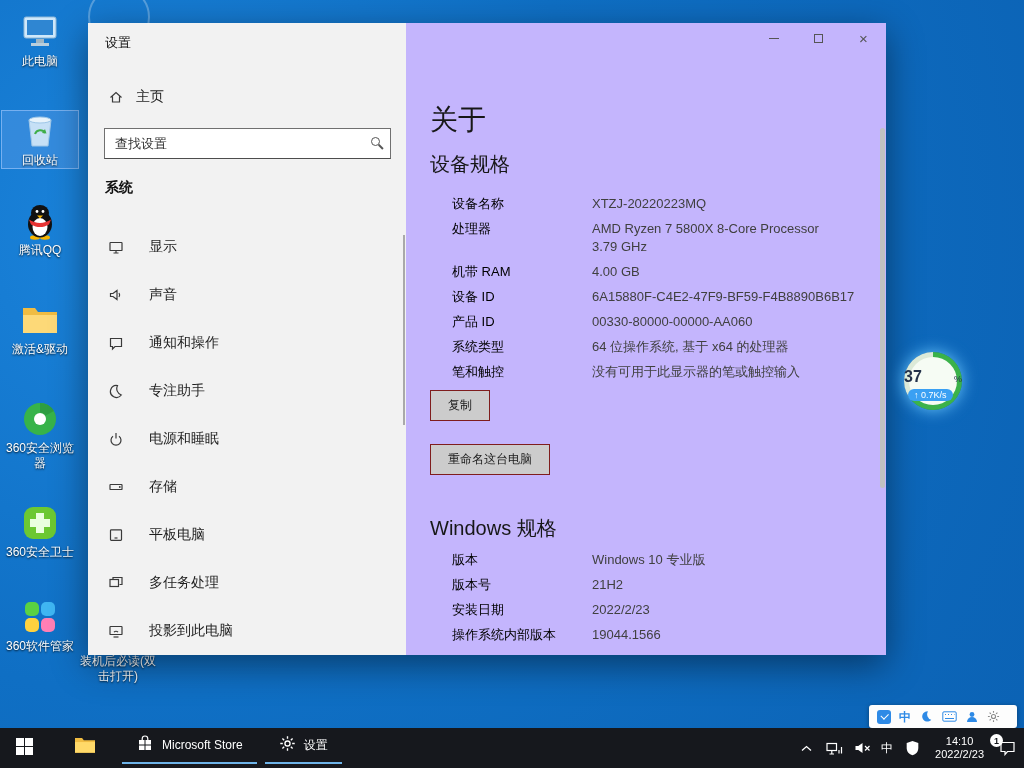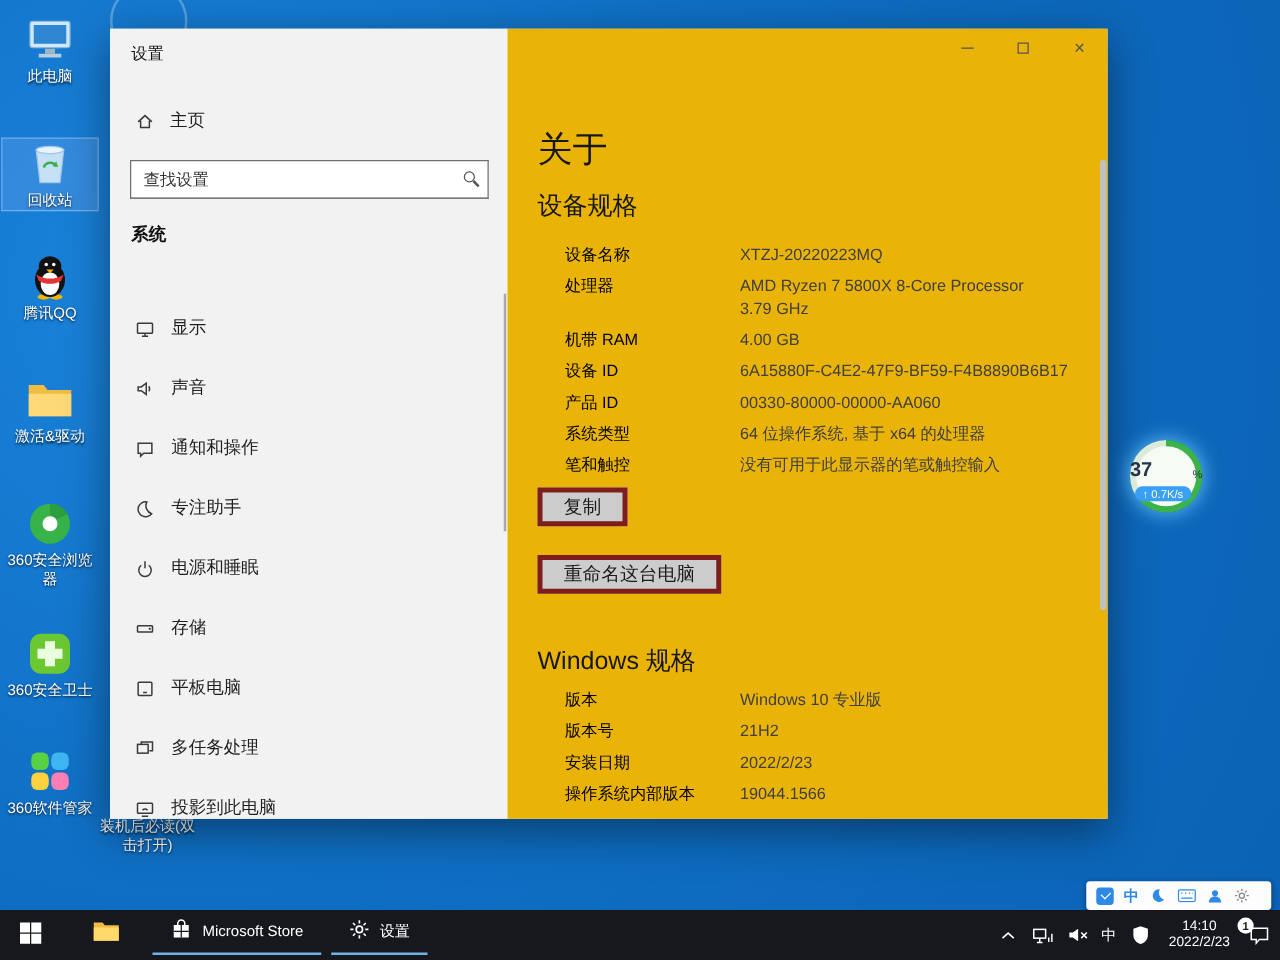--- a/index.html
+++ b/index.html
@@ -26,33 +26,33 @@
   .search-wrap { position:absolute; left:16px; top:105px; width:287px; height:31px; }
   .search-wrap input { width:100%; height:100%; border:1px solid #707070; border-bottom-color:#4d4d4d;
               font-size:13px; padding:0 30px 0 10px; color:#111; background:#fff;
               font-family:"Liberation Sans","DejaVu Sans",sans-serif; }
   .search-wrap input::placeholder { color:#333; opacity:1; }
   .mag { position:absolute; right:11px; top:9px; width:9px; height:9px; border:1.5px solid #555; border-radius:50%; }
   .mag::after { content:""; position:absolute; width:6px; height:1.5px; background:#555;
                 right:-5px; bottom:-2px; transform:rotate(45deg); }
   .section-title { position:absolute; left:17px; top:156px; font-size:14px; font-weight:700; color:#111; }
   .side-items { position:absolute; left:0; top:200px; width:100%; }
-  .side-item { height:48px; display:flex; align-items:flex-end; gap:13px; padding-left:19px;
+  .side-item { height:48px; display:flex; align-items:center; gap:25px; padding-left:19px;
                font-size:14px; color:#1f1f1f; cursor:default; }
   .sic { width:17px; height:17px; display:flex; align-items:center; justify-content:center; }
   .side-scroll { position:absolute; left:315px; top:212px; width:2px; height:190px; background:#a9a9a9; }
 
-  .content { position:absolute; left:318px; top:0; width:480px; height:632px; background:#eab308; overflow:hidden; }
+  .content { position:absolute; left:318px; top:0; width:480px; height:632px; background:#c4b5fd; overflow:hidden; }
   .about-title { position:absolute; left:24px; top:78px; font-size:28px; font-weight:300; color:#171717; }
   .h-device { position:absolute; left:24px; top:128px; font-size:20px; font-weight:400; color:#171717; }
   .dev-rows { position:absolute; left:24px; top:172px; width:432px; }
   .spec-row { display:flex; margin-bottom:7px; font-size:13px; line-height:18px; }
   .spec-row .l { width:140px; flex:0 0 140px; color:#000;margin-left:22px; }
   .spec-row .v { color:#404040; }
-  .btn { position:absolute; left:24px; background:#cccccc; border:4px solid #7f1d1d; font-size:15px;
+  .btn { position:absolute; left:24px; background:#cccccc; border:1px solid #7f1d1d; font-size:12px;
          color:#1a1a1a; padding:0 17px; height:31px; display:flex; align-items:center;
          font-family:"Liberation Sans","DejaVu Sans",sans-serif; cursor:default; }
   .btn-copy { top:367px; }
   .btn-rename { top:421px; }
   .h-windows { position:absolute; left:24px; top:492px; font-size:20px; font-weight:400; color:#171717; }
   .win-rows { position:absolute; left:24px; top:528px; width:432px; }
 
   .win-controls { position:absolute; right:0; top:0; display:flex; z-index:3; }
   .wc { width:45px; height:31px; display:flex; align-items:center; justify-content:center; background:transparent; }
   .wc .min-glyph { width:10px; height:1px; background:#555; display:block; }

